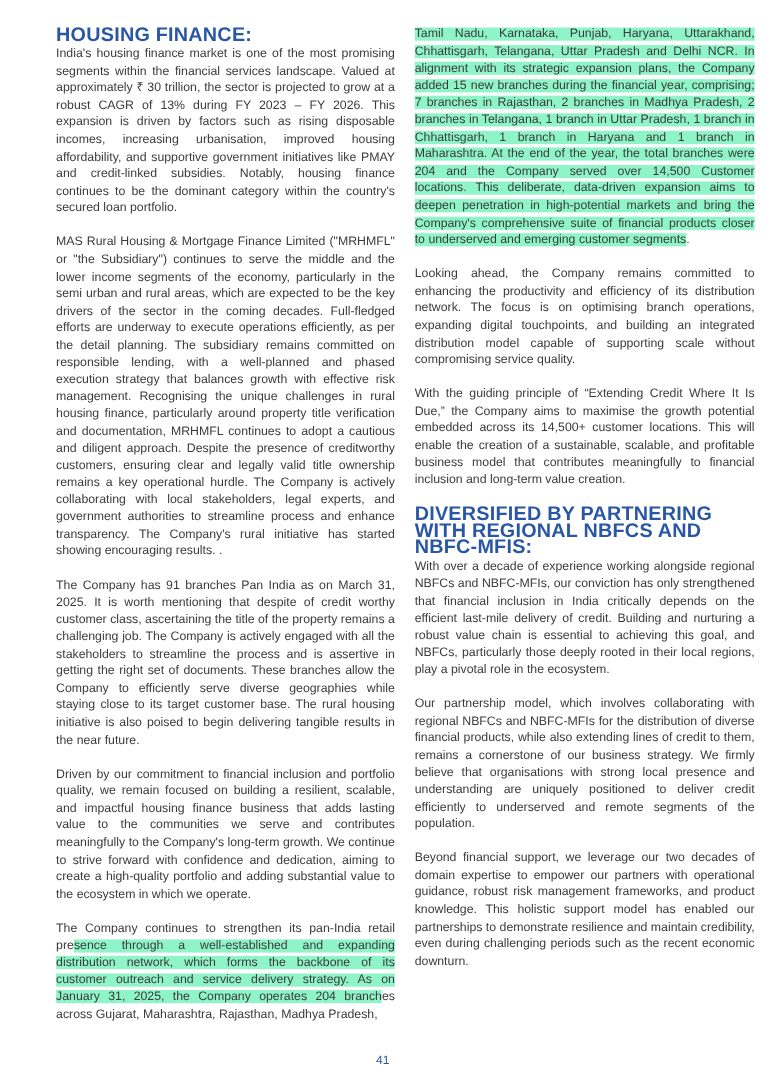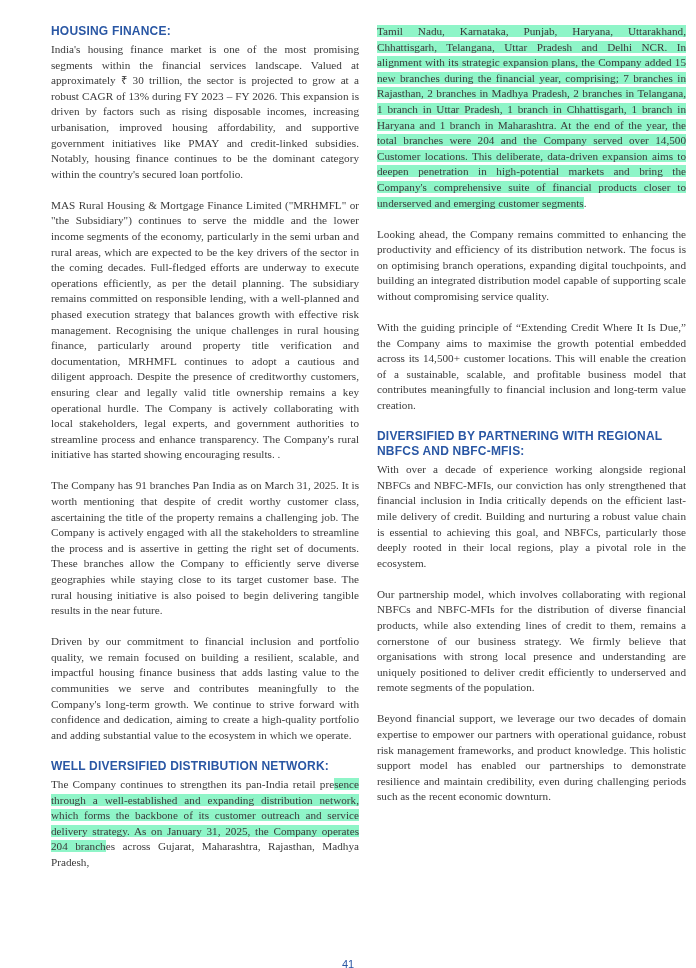--- a/index.html
+++ b/index.html
@@ -1,42 +1,41 @@
 <!DOCTYPE html>
 <html><head>
   <meta charset="utf-8">
   <style>
     html, body { margin: 0; padding: 0; background: #ffffff; }
     body { width: 696px; height: 968px; position: relative; overflow: hidden;
            font-family: "Liberation Sans", sans-serif; color: #3a3a3a; }
     .col { position: absolute; top: 24px; width: 308px; }
     .col.left { left: 51px; }
     .col.right { left: 377px; width: 309px; }
-    h2 { margin: 0 0 3px 0; font-size: 12px; font-weight: bold; color: #2a57a4;
+    h2 { margin: 0 0 3px 0; font-size: 18px; font-weight: bold; color: #2a57a4;
          letter-spacing: 0.2px; line-height: 15px; }
     p { margin: 0 0 15.5px 0; font-size: 11.2px; line-height: 15.6px; text-align: justify;
-        text-align-last: left; font-family: Liberation Serif, serif; }
+        text-align-last: left; }
     .hl { background: #8ff5c8; box-decoration-break: clone; -webkit-box-decoration-break: clone; }
     .page-num { position: absolute; left: 0; right: 0; top: 958px; text-align: center;
                 font-size: 11px; color: #2a57a4; }
     .sec-gap { margin-top: 2px; }
   </style>
 </head>
 <body>
 
 <div class="col left">
   <section>
     <h2>HOUSING FINANCE:</h2>
     <p>India's housing finance market is one of the most promising segments within the financial services landscape. Valued at approximately ₹ 30 trillion, the sector is projected to grow at a robust CAGR of 13% during FY 2023 – FY 2026. This expansion is driven by factors such as rising disposable incomes, increasing urbanisation, improved housing affordability, and supportive government initiatives like PMAY and credit-linked subsidies. Notably, housing finance continues to be the dominant category within the country's secured loan portfolio.</p>
     <p>MAS Rural Housing &amp; Mortgage Finance Limited ("MRHMFL" or "the Subsidiary") continues to serve the middle and the lower income segments of the economy, particularly in the semi urban and rural areas, which are expected to be the key drivers of the sector in the coming decades. Full-fledged efforts are underway to execute operations efficiently, as per the detail planning. The subsidiary remains committed on responsible lending, with a well-planned and phased execution strategy that balances growth with effective risk management. Recognising the unique challenges in rural housing finance, particularly around property title verification and documentation, MRHMFL continues to adopt a cautious and diligent approach. Despite the presence of creditworthy customers, ensuring clear and legally valid title ownership remains a key operational hurdle. The Company is actively collaborating with local stakeholders, legal experts, and government authorities to streamline process and enhance transparency. The Company's rural initiative has started showing encouraging results. .</p>
     <p>The Company has 91 branches Pan India as on March 31, 2025. It is worth mentioning that despite of credit worthy customer class, ascertaining the title of the property remains a challenging job. The Company is actively engaged with all the stakeholders to streamline the process and is assertive in getting the right set of documents. These branches allow the Company to efficiently serve diverse geographies while staying close to its target customer base. The rural housing initiative is also poised to begin delivering tangible results in the near future.</p>
     <p>Driven by our commitment to financial inclusion and portfolio quality, we remain focused on building a resilient, scalable, and impactful housing finance business that adds lasting value to the communities we serve and contributes meaningfully to the Company's long-term growth. We continue to strive forward with confidence and dedication, aiming to create a high-quality portfolio and adding substantial value to the ecosystem in which we operate.</p>
   </section>
   <section class="sec-gap">
-    <h2>WELL DIVERSIFIED DISTRIBUTION NETWORK:</h2>
     <p><span>The Company continues to strengthen its pan-India retail pre</span><span class="hl">sence through a well-established and expanding distribution network, which forms the backbone of its customer outreach and service delivery strategy. As on January 31, 2025, the Company operates 204 branch</span><span>es across Gujarat, Maharashtra, Rajasthan, Madhya Pradesh,</span></p>
   </section>
 </div>
 
 <div class="col right">
   <p><span class="hl">Tamil Nadu, Karnataka, Punjab, Haryana, Uttarakhand, Chhattisgarh, Telangana, Uttar Pradesh and Delhi NCR. In alignment with its strategic expansion plans, the Company added 15 new branches during the financial year, comprising; 7 branches in Rajasthan, 2 branches in Madhya Pradesh, 2 branches in Telangana, 1 branch in Uttar Pradesh, 1 branch in Chhattisgarh, 1 branch in Haryana and 1 branch in Maharashtra. At the end of the year, the total branches were 204 and the Company served over 14,500 Customer locations. This deliberate, data-driven expansion aims to deepen penetration in high-potential markets and bring the Company's comprehensive suite of financial products closer to underserved and emerging customer segments</span><span>.</span></p>
   <p>Looking ahead, the Company remains committed to enhancing the productivity and efficiency of its distribution network. The focus is on optimising branch operations, expanding digital touchpoints, and building an integrated distribution model capable of supporting scale without compromising service quality.</p>
   <p>With the guiding principle of “Extending Credit Where It Is Due,” the Company aims to maximise the growth potential embedded across its 14,500+ customer locations. This will enable the creation of a sustainable, scalable, and profitable business model that contributes meaningfully to financial inclusion and long-term value creation.</p>
   <section class="sec-gap">
     <h2>DIVERSIFIED BY PARTNERING WITH REGIONAL NBFCS AND NBFC-MFIS:</h2>

